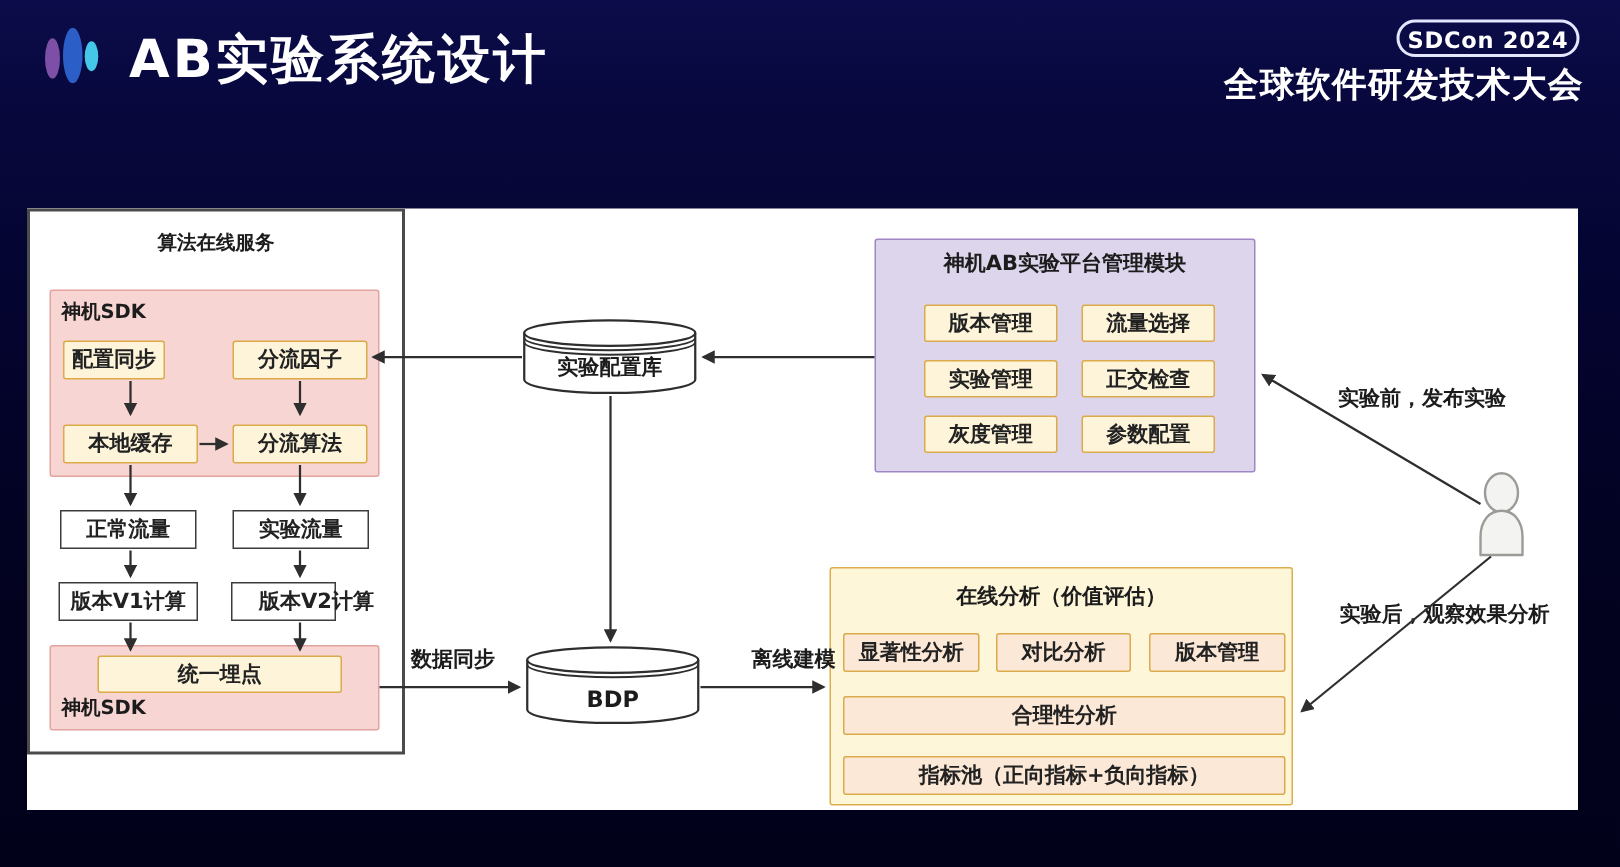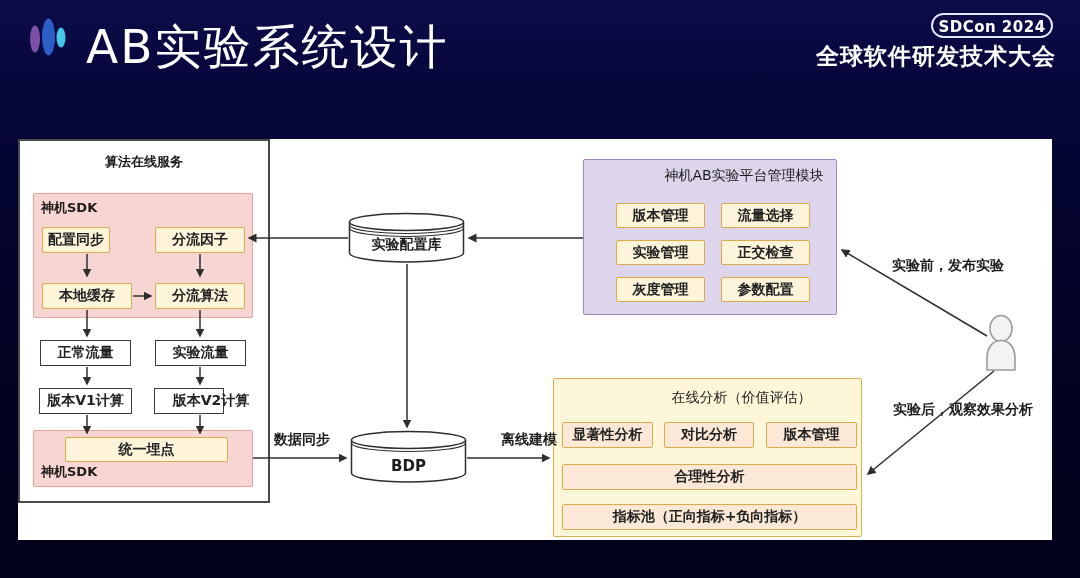--- a/index.html
+++ b/index.html
@@ -2,39 +2,39 @@
 <html><head>
 <meta charset="utf-8">
 <style>
   html,body{margin:0;padding:0;background:#02021a;}
   .page{
     position:relative;width:1080px;height:578px;overflow:hidden;
     background:linear-gradient(180deg,#0c0c4a 0%,#07073c 14%,#040430 35%,#02021f 70%,#01011a 100%);
     font-family:"DejaVu Sans","Liberation Sans",sans-serif;color:#1c1c1c;
   }
   
-  .hdr-title{position:absolute;left:86px;top:16px;font-size:47px;font-weight:400;color:#ffffff;letter-spacing:2px;}
+  .hdr-title{position:absolute;left:86px;top:16px;font-size:35px;font-weight:700;color:#ffffff;letter-spacing:2px;}
   .badge{position:absolute;left:931px;top:13px;width:122px;height:25px;border:2px solid #e4e7ff;border-radius:15px;
          color:#ffffff;font-size:15px;font-weight:bold;text-align:center;line-height:25px;box-sizing:border-box;letter-spacing:.5px;}
   .conf{position:absolute;left:730px;top:41px;width:326px;text-align:right;color:#ffffff;font-size:23px;font-weight:bold;letter-spacing:1px;}
   
   .panel{position:absolute;left:18px;top:139px;width:1034px;height:401px;background:#ffffff;}
   
   .abs{position:absolute;box-sizing:border-box;}
   .node{position:absolute;box-sizing:border-box;display:flex;align-items:center;justify-content:center;
         font-size:14px;font-weight:600;color:#222;white-space:nowrap;border-radius:2px;}
   .cream{background:#fdf4da;border:1.5px solid #dca94b;}
   .peach{background:#fce8d6;border:1.5px solid #dca94b;}
   .wnode{background:#ffffff;border:1.5px solid #3c3c3c;border-radius:0;}
   .ttl{position:absolute;font-size:13px;font-weight:600;color:#1c1c1c;white-space:nowrap;}
   .algo-box{position:absolute;left:18px;top:139px;width:252px;height:364px;background:#ffffff;border:2px solid #4b4b4b;box-sizing:border-box;}
   .pink{position:absolute;background:#f7d5d2;border:1.5px solid #e3a49f;border-radius:2px;box-sizing:border-box;}
   .mgmt-box{position:absolute;left:583px;top:159px;width:254px;height:156px;background:#ddd5ec;border:1.5px solid #a186c6;border-radius:2px;box-sizing:border-box;}
   .ana-box{position:absolute;left:553px;top:378px;width:309px;height:159px;background:#fdf6d9;border:1.5px solid #ddae4e;border-radius:2px;box-sizing:border-box;}
-  .box-title{position:absolute;width:100%;text-align:center;font-size:14px;font-weight:400;color:#1c1c1c;margin-left:34px;}
+  .box-title{position:absolute;width:100%;text-align:center;font-size:14px;font-weight:700;color:#1c1c1c;}
   .edge-label{position:absolute;font-size:14px;font-weight:600;color:#1c1c1c;white-space:nowrap;}
   .arrows{position:absolute;left:0;top:0;width:1080px;height:578px;pointer-events:none;}
   .cyl-label{position:absolute;text-align:center;font-weight:600;color:#1c1c1c;}
 </style>
 </head>
 <body>
 
 <div class="page">
 
   <svg class="abs" style="left:28px;top:16px;" width="44" height="46" viewBox="0 0 44 46">

